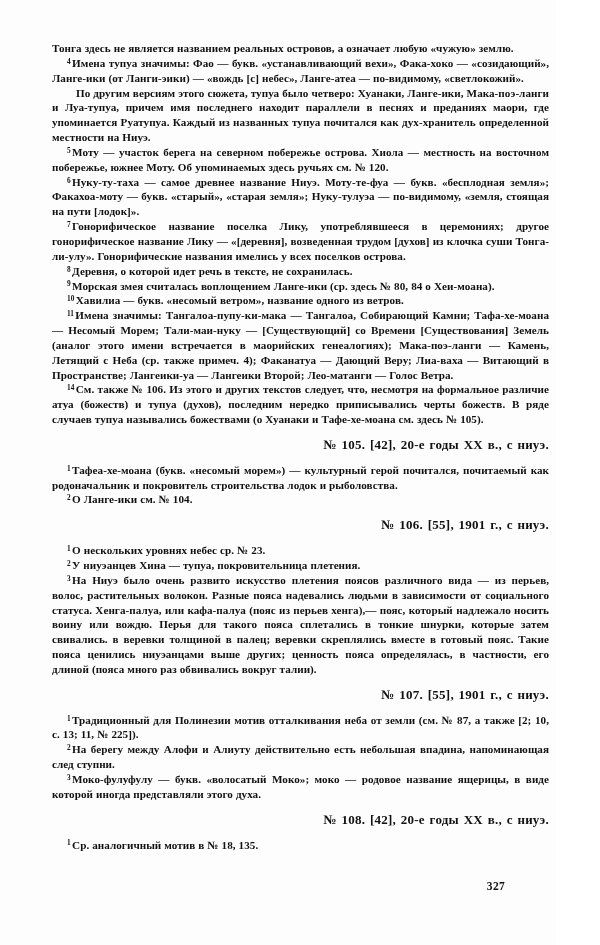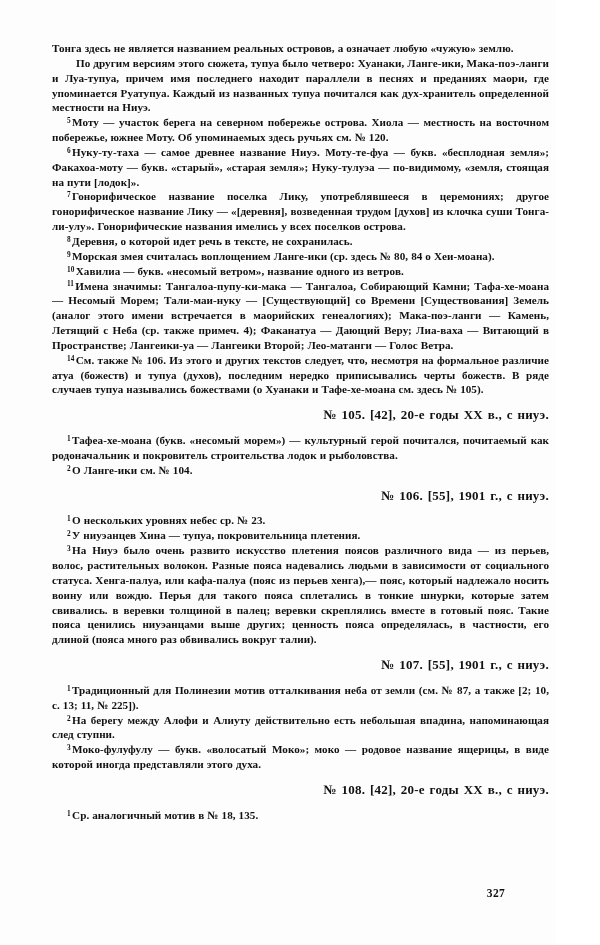--- a/index.html
+++ b/index.html
@@ -84,34 +84,36 @@
   }
 
   #folio {
     position: absolute;
     right: 51px;
     top: 880px;
     font-size: 11.5px;
     font-weight: 600;
     letter-spacing: 0.3px;
     font-family: "Liberation Serif", "DejaVu Serif", serif;
-    margin-top: 7px;
   }
 </style>
 </head>
 <body>
 
 <div id="page">
 
   <div id="content">
 
     <p class="para cont">
       <span>Тонга здесь не является названием реальных островов, а означает любую «чужую» землю.</span>
     </p>
 
+    <p class="para note">
+      <sup class="fn">4</sup><span>Имена тупуа значимы: Фао — букв. «устанавливающий вехи», Фака-хоко — «созидающий», Ланге-ики (от Ланги-эики) — «вождь [с] небес», Ланге-атеа — по-видимому, «светлокожий».</span>
+    </p>
 
     <p class="para body">
       <span>По другим версиям этого сюжета, тупуа было четверо: Хуанаки, Ланге-ики, Мака-поэ-ланги и Луа-тупуа, причем имя последнего находит параллели в песнях и преданиях маори, где упоминается Руатупуа. Каждый из названных тупуа почитался как дух-хранитель определенной местности на Ниуэ.</span>
     </p>
 
     <p class="para note">
       <sup class="fn">5</sup><span>Моту — участок берега на северном побережье острова. Хиола — местность на восточном побережье, южнее Моту. Об упоминаемых здесь ручьях см. № 120.</span>
     </p>
 
     <p class="para note">

